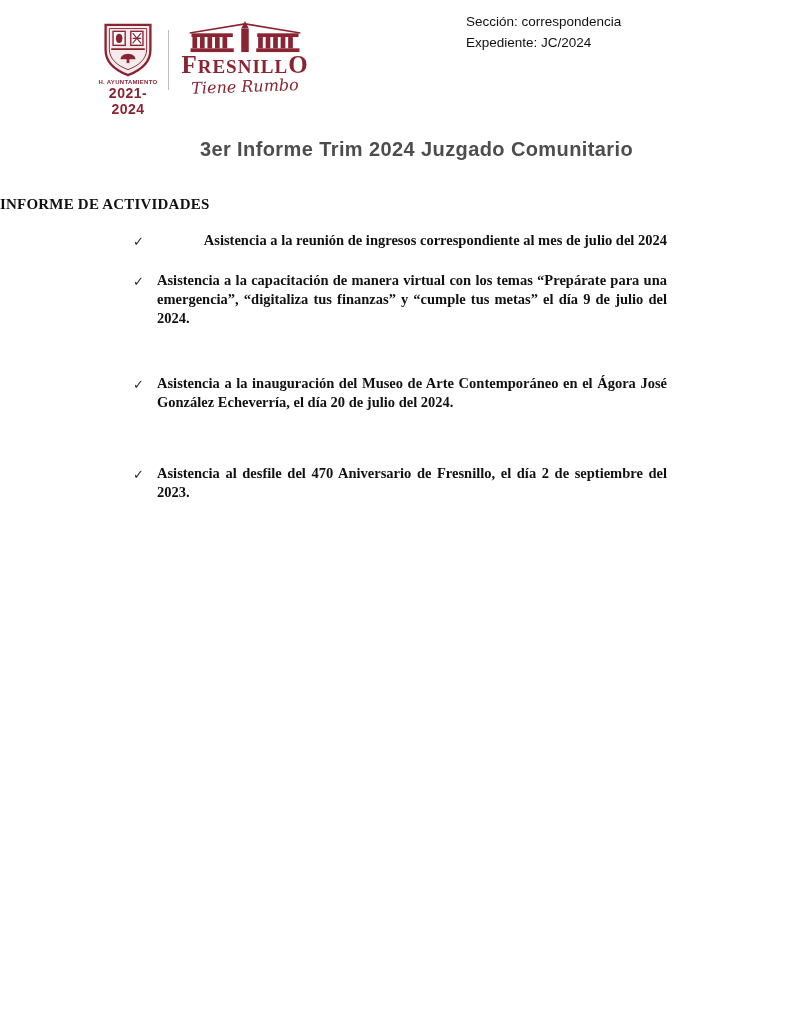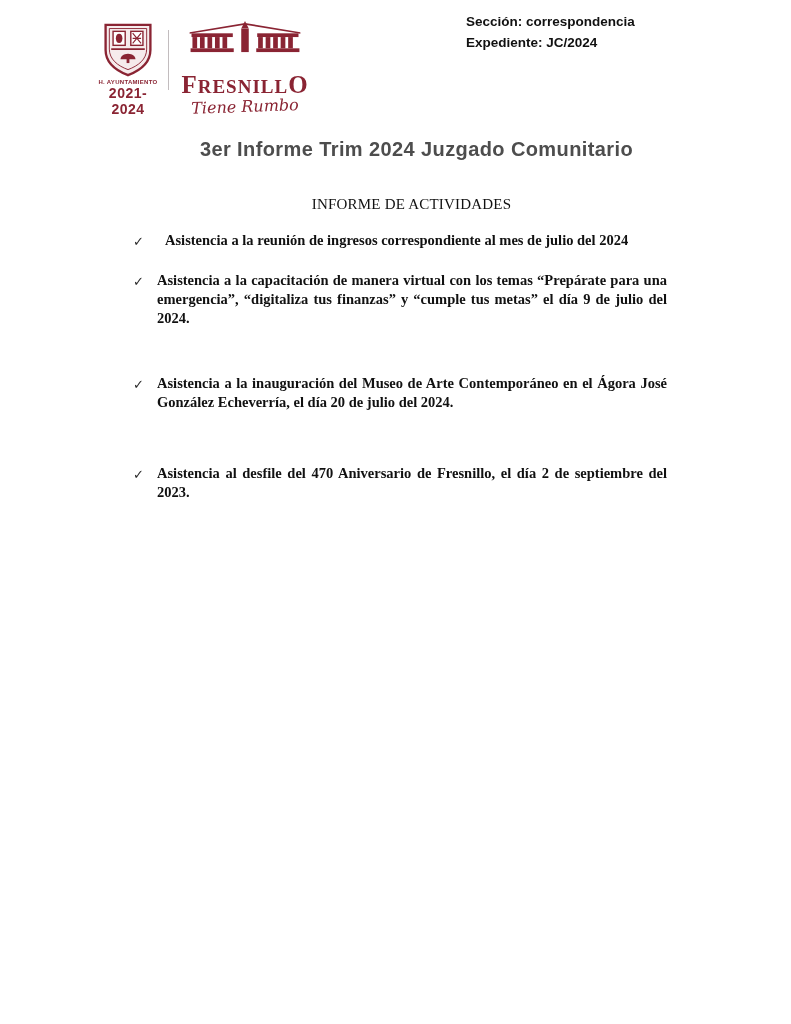--- a/index.html
+++ b/index.html
@@ -12,40 +12,40 @@
   }
 
   
   .logo-shield{position:absolute;left:97px;top:22px;width:62px;text-align:center;}
   .logo-shield svg{display:block;margin:0 auto;}
   .shield-cap1{font-family:"Liberation Sans",sans-serif;font-size:6px;font-weight:bold;color:#8a2433;letter-spacing:.3px;margin-top:1px;}
   .shield-cap2{font-family:"Liberation Sans",sans-serif;font-size:14px;font-weight:bold;color:#8a2433;letter-spacing:.5px;}
   .logo-divider{position:absolute;left:168px;top:30px;width:1px;height:60px;background:#c2bcbe;}
   .logo-brand{position:absolute;left:180px;top:21px;width:130px;text-align:center;}
   .brand-building svg{display:block;margin:0 auto;}
-  .brand-name{color:#8a2433;font-family:"Liberation Serif",serif;font-weight:bold;line-height:20px;letter-spacing:1px;white-space:nowrap;margin-top:20px;}
+  .brand-name{color:#8a2433;font-family:"Liberation Serif",serif;font-weight:bold;line-height:20px;letter-spacing:1px;white-space:nowrap;}
   .brand-name .big{font-size:25px;}
   .brand-name .small{font-size:19px;}
   .brand-tagline{color:#8a2433;font-family:"DejaVu Serif",serif;font-style:italic;font-size:16px;line-height:17px;transform:rotate(-2deg);margin-top:0px;}
 
   
-  .meta{position:absolute;left:466px;top:12px;font-family:"Liberation Sans",sans-serif;font-weight:bold;font-size:13.5px;color:#111111;line-height:20.5px;}
+  .meta{position:absolute;left:466px;top:12px;font-family:"Liberation Sans",sans-serif;font-weight:normal;font-size:13.5px;color:#111111;line-height:20.5px;}
 
   
   .title{position:absolute;left:0;right:0;top:131px;text-align:center;padding-left:42px;
          font-family:"Liberation Sans",sans-serif;font-weight:bold;font-size:20px;color:#4d4d4d;letter-spacing:.4px;margin-top:7px;}
-  .subtitle{position:absolute;left:0;right:0;top:196px;text-align:center;
-         font-family:"Liberation Serif",serif;font-weight:normal;font-size:15px;color:#111111;letter-spacing:.2px;padding-left:32px;}
+  .subtitle{position:absolute;left:0;right:0;top:196px;text-align:left;
+         font-family:"Liberation Serif",serif;font-weight:bold;font-size:15px;color:#111111;letter-spacing:.2px;}
 
   
   .checklist{position:absolute;left:133px;top:231px;width:534px;}
   .check-item{display:flex;align-items:flex-start;}
   .check-item .check{width:24px;flex:0 0 24px;font-family:"DejaVu Sans",sans-serif;font-size:13px;color:#2b2b2b;line-height:19px;padding-top:1px;}
   .check-item .txt{flex:1;font-family:"Liberation Serif",serif;font-weight:bold;font-size:14.5px;color:#111111;line-height:19px;text-align:justify;}
-  .check-item.single .txt{text-align:left;margin-left:8px;}
+  .check-item.single .txt{text-align:right;}
   .gap1{margin-bottom:20px;}
   .gap2{margin-bottom:46px;}
   .gap3{margin-bottom:52px;}
 </style>
 </head>
 <body>
 
 <div class="page">
 
   <div class="logo-shield">

